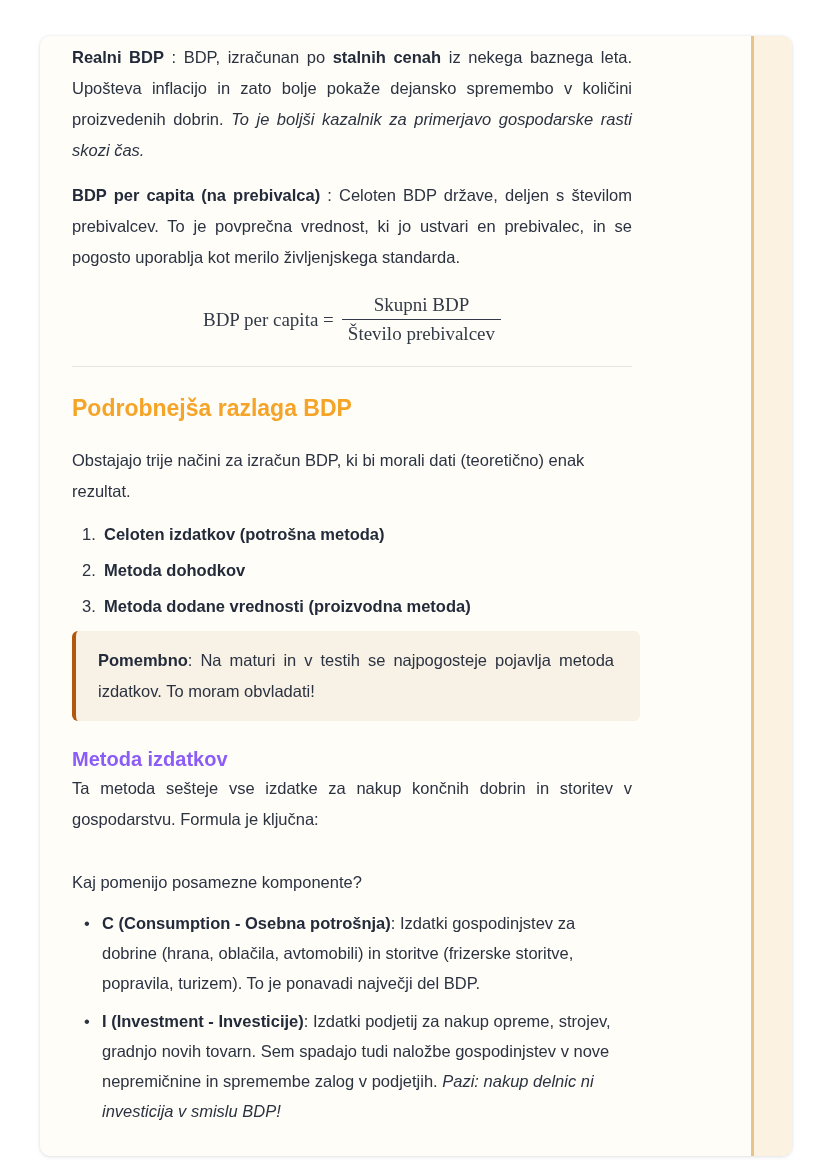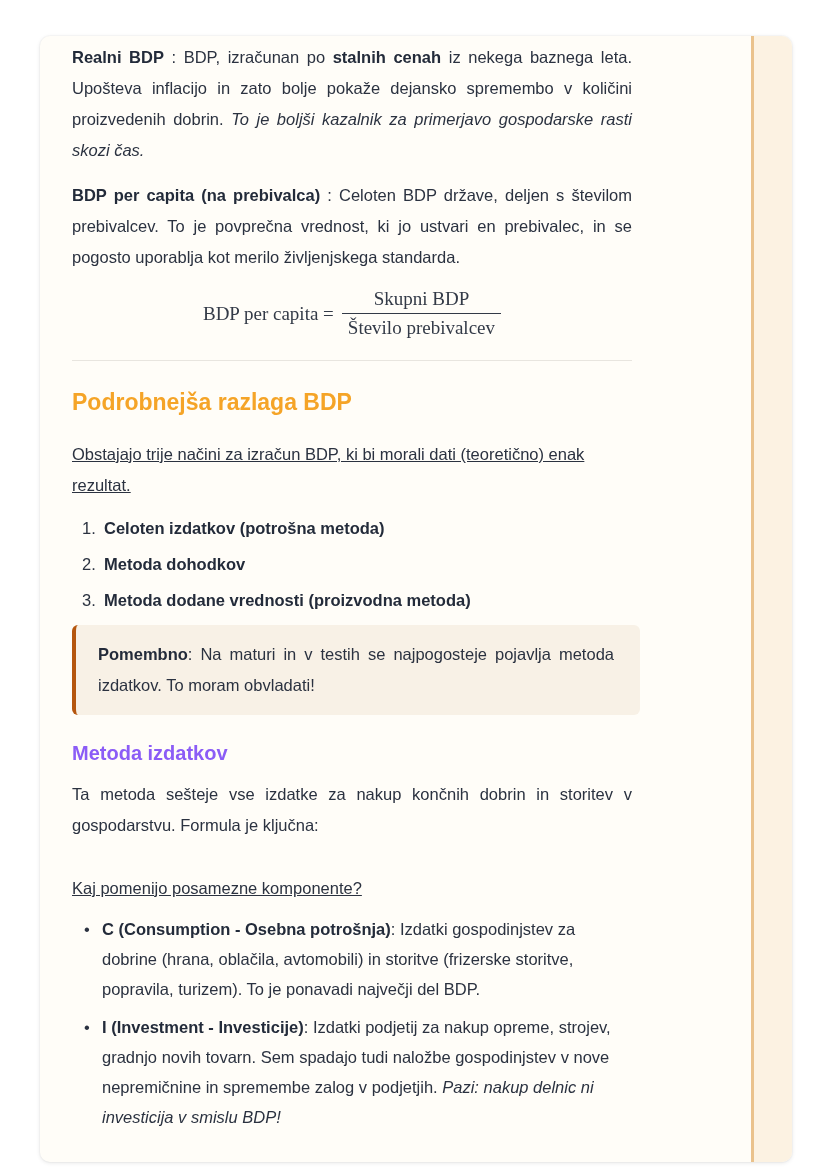--- a/index.html
+++ b/index.html
@@ -25,31 +25,31 @@
   .content {
     position: relative;
     padding: 6px 0 30px 32px;
     width: 624px;
   }
   p.body {
     font-size: 16.5px; line-height: 31px;
     text-align: justify;
     width: 560px;
   }
-  p.body.left { text-align: left; text-decoration: underline; }
+  p.body.left { text-align: left; }
   b { font-weight: 700; color: #232b3a; text-align: right; }
   i { font-style: italic; }
   .p1 { margin-top: 0; }
   .p2 { margin-top: 14px; }
   .formula-block {
     width: 560px; text-align: center;
     font-family: "Liberation Serif", serif;
     font-size: 19px; color: #333a47;
   }
-  .formula-capita { margin-top: 14px; }
+  .formula-capita { margin-top: 20px; }
   .frac-row { display: inline-flex; align-items: center; gap: 8px; }
   .frac { display: inline-flex; flex-direction: column; vertical-align: middle; }
   .frac .num { padding: 0 6px 2px; line-height: 24px; }
   .frac .den { padding: 2px 6px 0; line-height: 24px; border-top: 1.5px solid #333a47; }
   .divider { width: 560px; height: 1px; background: #e8e5df; margin-top: 20px; }
   h2.main-heading {
     margin-top: 26px;
     font-size: 23px; font-weight: 700; color: #f5a427; line-height: 30px;
   }
   .p-intro { margin-top: 22px; }
@@ -65,21 +65,21 @@
     background: #f8f1e6;
     border-left: 4px solid #b5560e;
     border-radius: 6px;
     padding: 14px 26px 14px 22px;
   }
   .callout p { width: auto; }
   h3.sub-heading {
     margin-top: 24px;
     font-size: 20px; font-weight: 700; color: #8b5cf6; line-height: 28px;
   }
-  .p-metoda { margin-top: 12px; }
+  .p-metoda { }
   .formula-bdp { margin-top: 20px; font-style: italic; letter-spacing: 0.5px; }
   .p-kaj { margin-top: 32px; }
   ul.components { margin-top: 10px; list-style: none; }
   ul.components li {
     position: relative;
     font-size: 16.5px; line-height: 30px;
     padding-left: 30px; margin-top: 8px;
     width: 560px; text-align: left;
   }
   ul.components li .bullet-dot {

